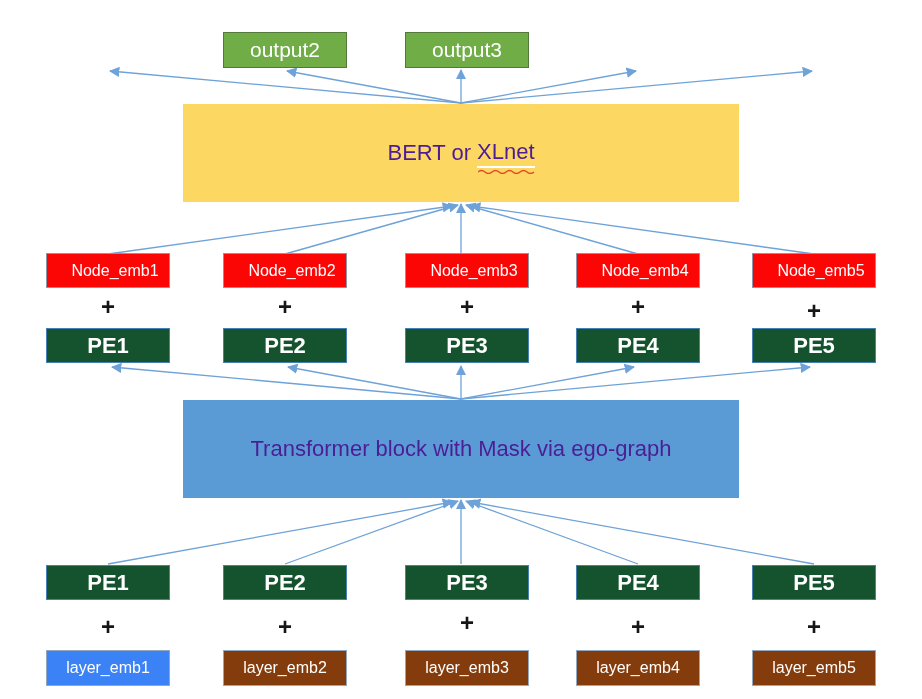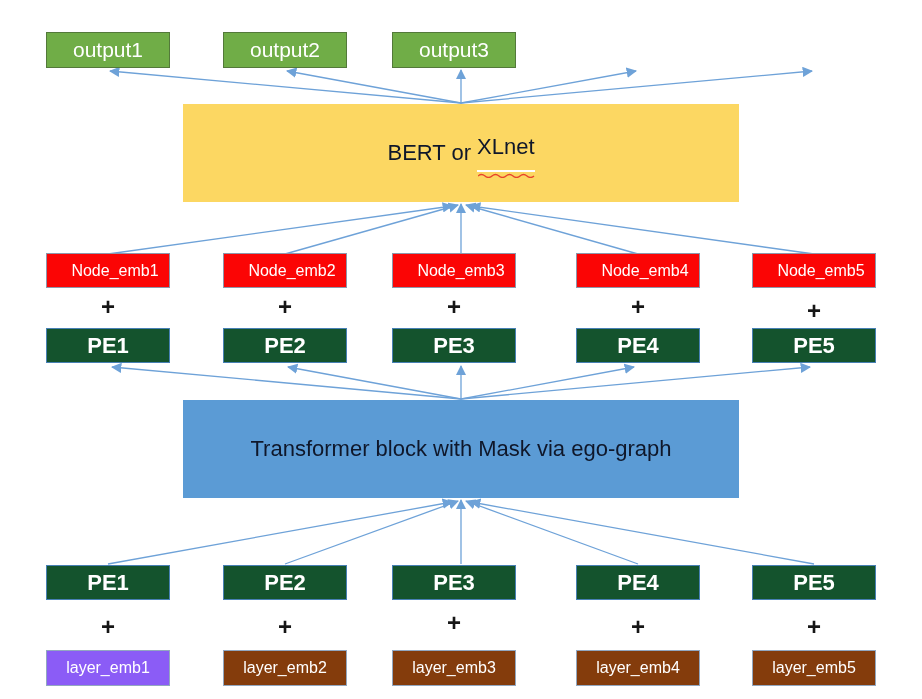--- a/index.html
+++ b/index.html
@@ -17,49 +17,49 @@
     display:flex;align-items:center;justify-content:center;
     color:#ffffff;
     box-sizing:border-box;
     border:1px solid transparent;
     z-index:2;
   }
   .bigbox{
     position:absolute;
     left:183px;width:556px;height:98px;
     display:flex;align-items:center;justify-content:center;
-    color:#0f172a;font-size:22px;
+    color:#4c1d95;font-size:22px;
     box-sizing:border-box;
     z-index:2;
   }
   
-  .c1{left:46px}.c2{left:223px}.c3{left:392px}.c4{left:576px}.c5{left:752px}
+  .c1{left:46px}.c2{left:223px}.c3{left:405px}.c4{left:576px}.c5{left:752px}
   
   .r-out{top:32px;height:36px;font-size:21px;}
   .r-node{top:253px;font-size:16px;padding-left:14px;}
   .r-pe1{top:328px;font-size:22px;}
   .r-pe2{top:565px;font-size:22px;}
   .r-layer{top:650px;height:36px;font-size:16px;}
   
   .green{background:#70AD47;border-color:#53793a;}
   .red{background:#FB0505;border-color:#8d97ab;}
   .blue{background:#14532d;border-color:#4780b4;font-weight:bold;}
-  .olive{background:#8b5cf6;border-color:#92a7c0;}
+  .olive{background:#3b82f6;border-color:#92a7c0;}
   .brown{background:#843C0C;border-color:#92a7c0;}
   .bert{top:104px;background:#FCD762;border-color:#7e8e9d;}
   .transformer{top:400px;background:#5B9BD5;border-color:#4780b4;text-align:center;}
   .plus{
     position:absolute;width:124px;height:28px;
     display:flex;align-items:center;justify-content:center;
     color:#161616;font-size:24px;font-weight:600;z-index:2;
   }
   .p1{top:293px}.p2{top:613px}
   .p1.c5{top:297px}.p2.c3{top:609px}
   .xlnet-wrap{position:relative;display:inline-block;margin-left:6px;}
-  .xlnet{border-bottom:2px solid #ffffff;padding-bottom:10px;display:inline-block;}
+  .xlnet{border-bottom:2px solid #ffffff;padding-bottom:1px;display:inline-block;}
   .squiggle{position:absolute;left:1px;bottom:-6px;}
 </style>
 </head>
 <body>
 
 <div class="canvas">
 
   <svg class="arrows" viewBox="0 0 922 699" xmlns="http://www.w3.org/2000/svg">
     <defs>
       <marker id="ah" viewBox="0 0 10 10" refX="9" refY="5" markerWidth="8" markerHeight="8" orient="auto-start-reverse">
@@ -87,21 +87,20 @@
       <line x1="461" y1="399" x2="810" y2="367" marker-end="url(#ah)"></line>
 
       <line x1="108" y1="564" x2="452" y2="502" marker-end="url(#ah)"></line>
       <line x1="285" y1="564" x2="458" y2="501" marker-end="url(#ah)"></line>
       <line x1="461" y1="564" x2="461" y2="500" marker-end="url(#ah)"></line>
       <line x1="638" y1="564" x2="466" y2="501" marker-end="url(#ah)"></line>
       <line x1="814" y1="564" x2="471" y2="502" marker-end="url(#ah)"></line>
     </g>
   </svg>
 
-  <div class="box green r-out c1">output1</div>
   <div class="box green r-out c2">output2</div>
   <div class="box green r-out c3">output3</div>
 
   <div class="bigbox bert">
     <span>BERT or</span>
     <span class="xlnet-wrap">
       <span class="xlnet">XLnet</span>
       <svg class="squiggle" width="58" height="5" viewBox="0 0 58 5">
         <path d="M0 3 q 3.5 -3 7 0 t 7 0 t 7 0 t 7 0 t 7 0 t 7 0 t 7 0 t 7 0" stroke="#e8452c" stroke-width="1.3" fill="none"></path>
       </svg>

